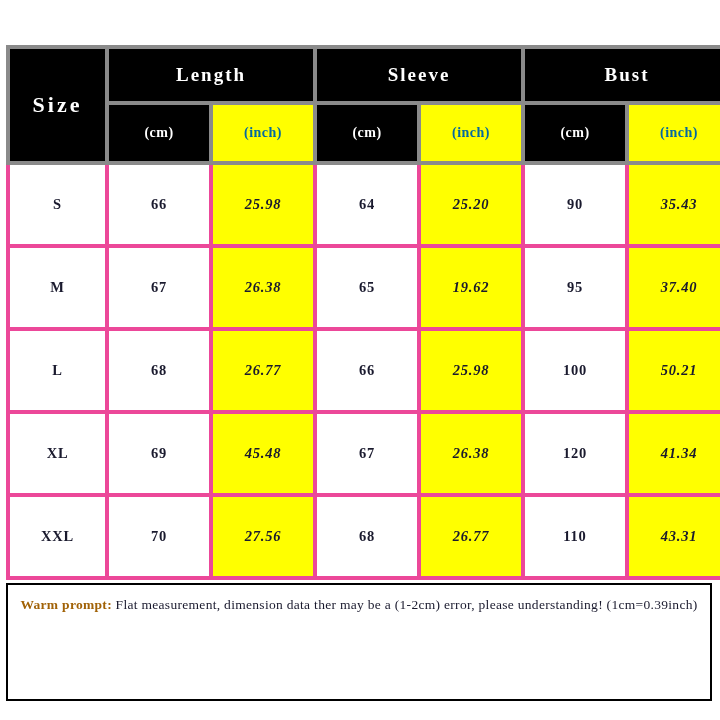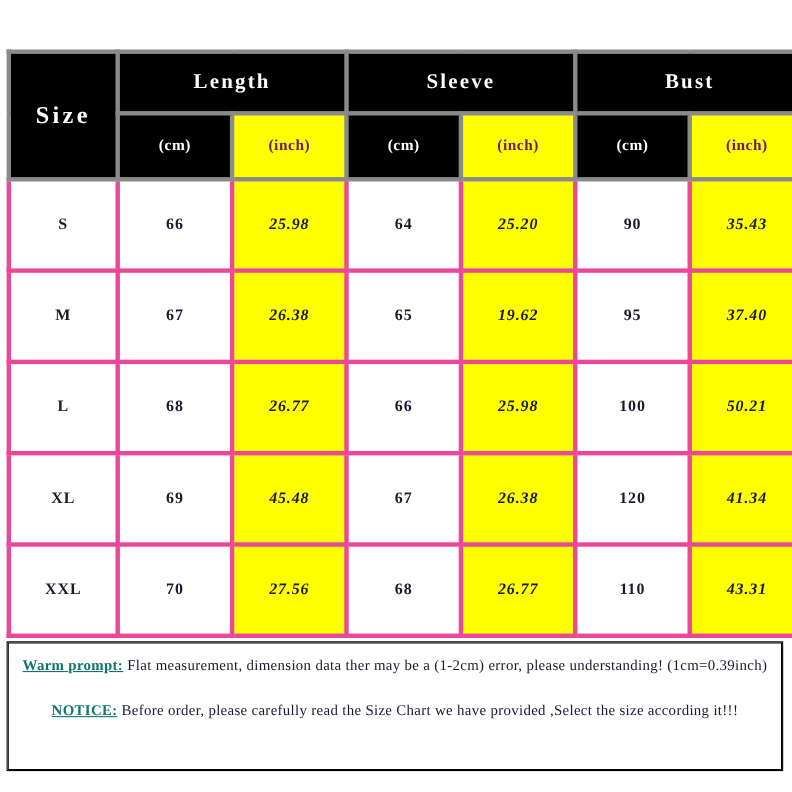--- a/index.html
+++ b/index.html
@@ -37,21 +37,21 @@
   }
 
   
   .hdr-black {
     background: #000000;
     color: #ffffff;
     border-color: #8a8a8a !important;
   }
   .hdr-yellow {
     background: #FFFF00;
-    color: #701a75;
+    color: #0369a1;
     border-color: #8a8a8a !important;
   }
 
   .cell-size-label {
     font-size: 22px;
     letter-spacing: 3px;
     padding-top: 26px;
     padding-bottom: 4px;
   }
 
@@ -98,22 +98,21 @@
     text-align: center;
     color: #1a1a2e;
     font-size: 13.5px;
     line-height: 21px;
     letter-spacing: 0.3px;
     font-family: "Liberation Serif", "DejaVu Serif", serif;
   }
   .notice-line.first { margin-bottom: 20px; }
   .notice-lead {
     font-weight: bold;
-    color: #0f766e;
-    text-decoration: underline;
+    color: #a16207;
   }
   .notice-body { font-weight: normal; }
 </style>
 </head>
 <body>
 
 <div id="size-chart-root">
 
   <table class="size-table">
     <tbody>
@@ -188,18 +187,15 @@
         <td class="data-white">110</td>
         <td class="data-yellow">43.31</td>
       </tr>
     </tbody>
   </table>
 
   <div class="notice-box">
     <div class="notice-line first">
       <span class="notice-lead">Warm prompt:</span><span class="notice-body"> Flat measurement, dimension data ther may be a (1-2cm) error, please understanding! (1cm=0.39inch)</span>
     </div>
-    <div class="notice-line">
-      <span class="notice-lead">NOTICE:</span><span class="notice-body"> Before order, please carefully read the Size Chart we have provided ,Select the size according it!!!</span>
-    </div>
   </div>
 
 </div>
 
 </body></html>

